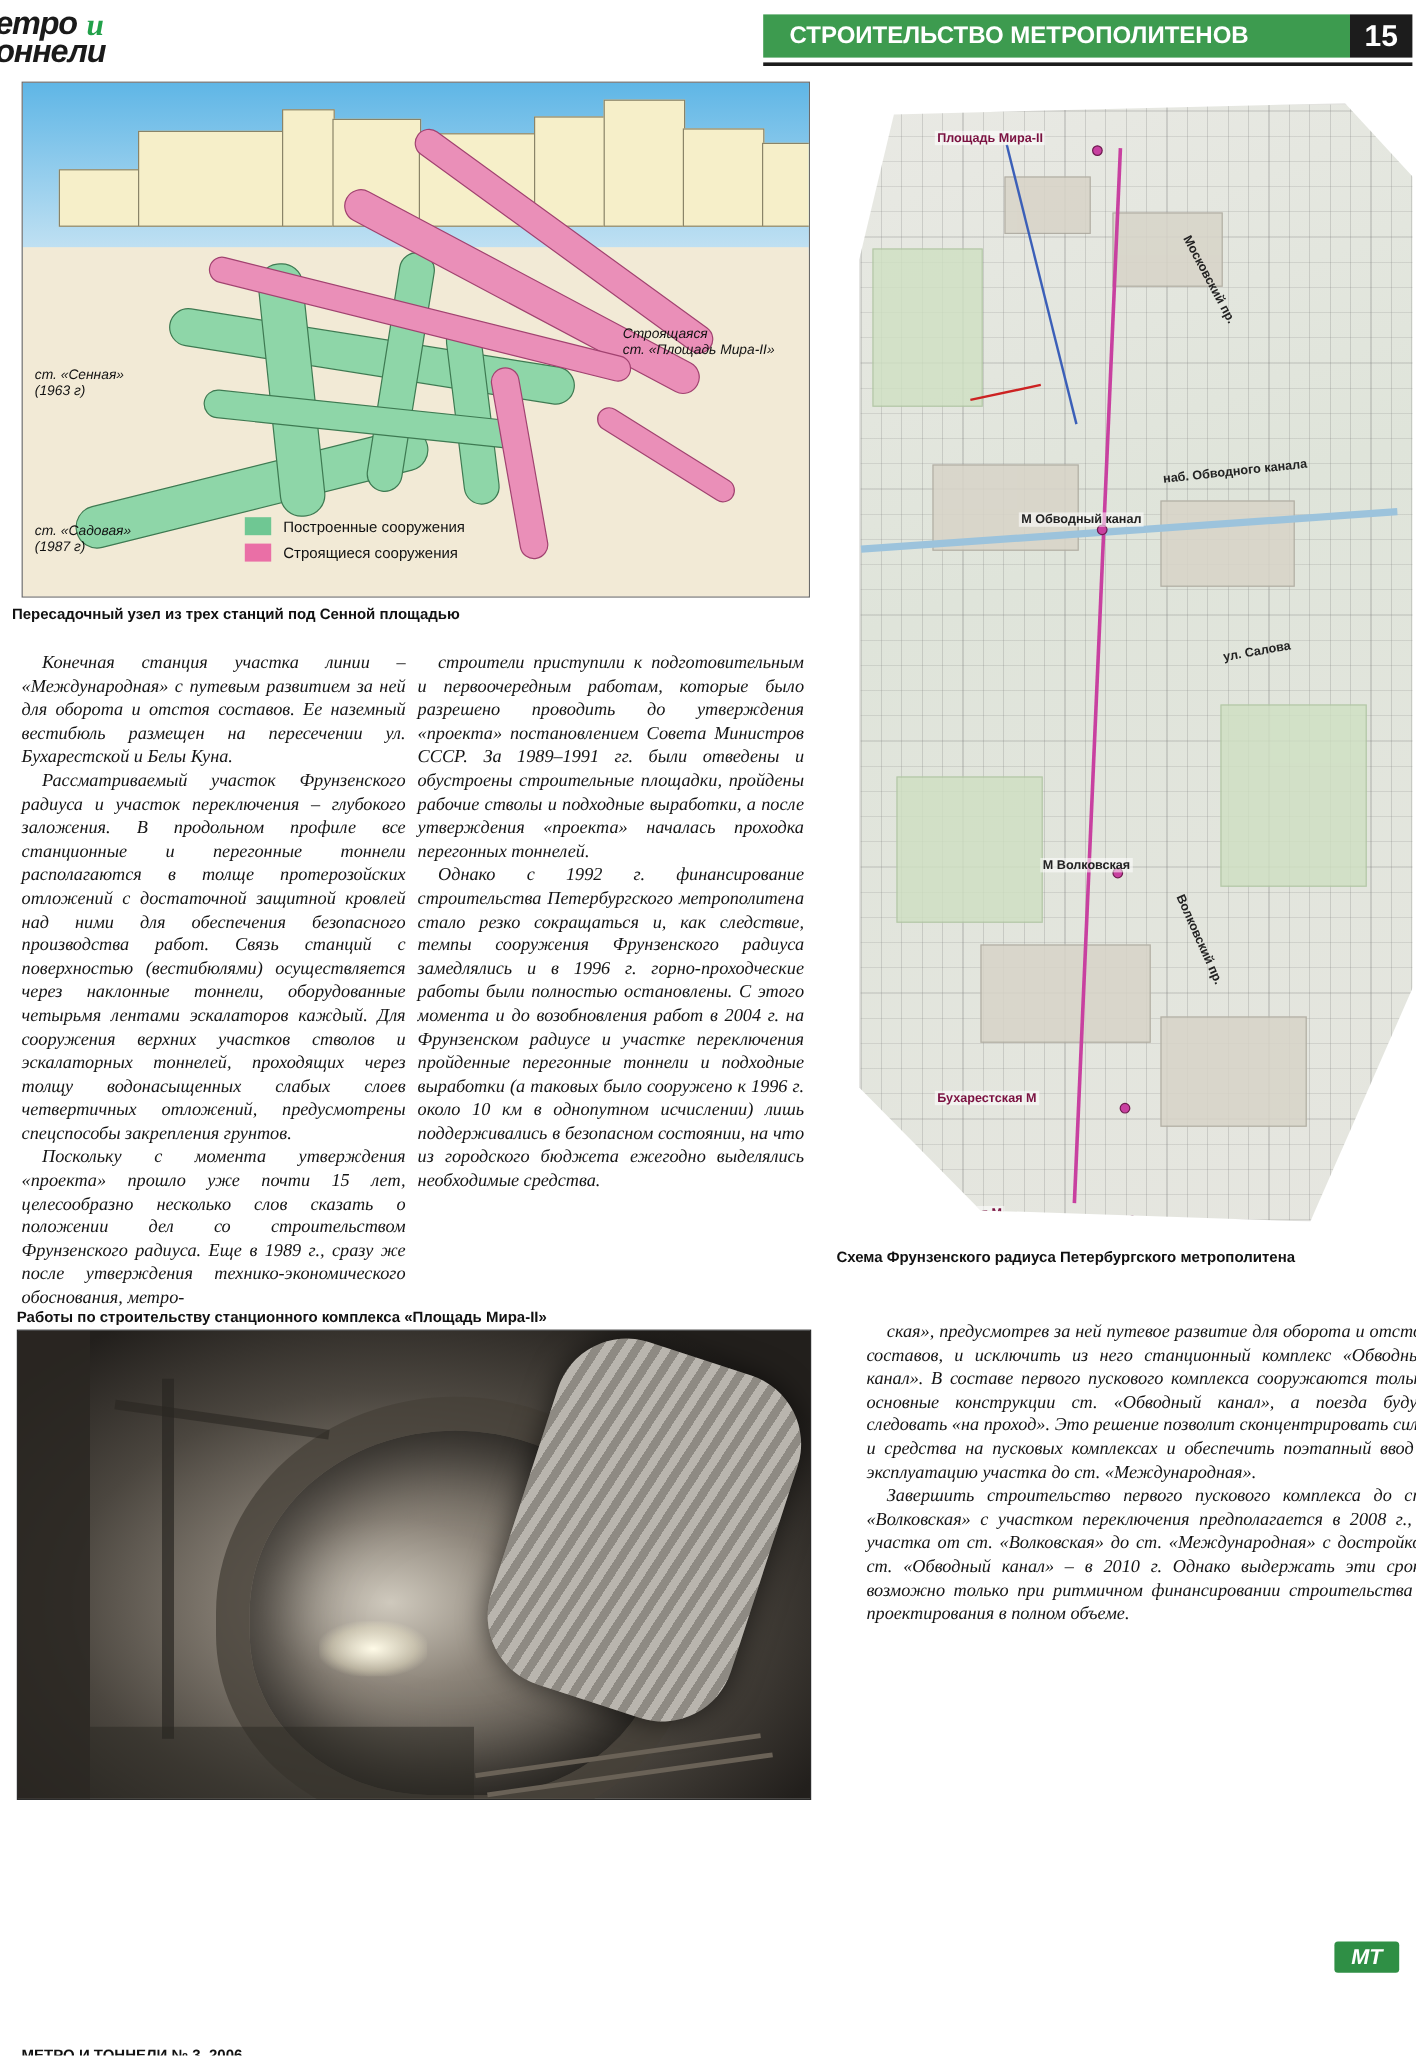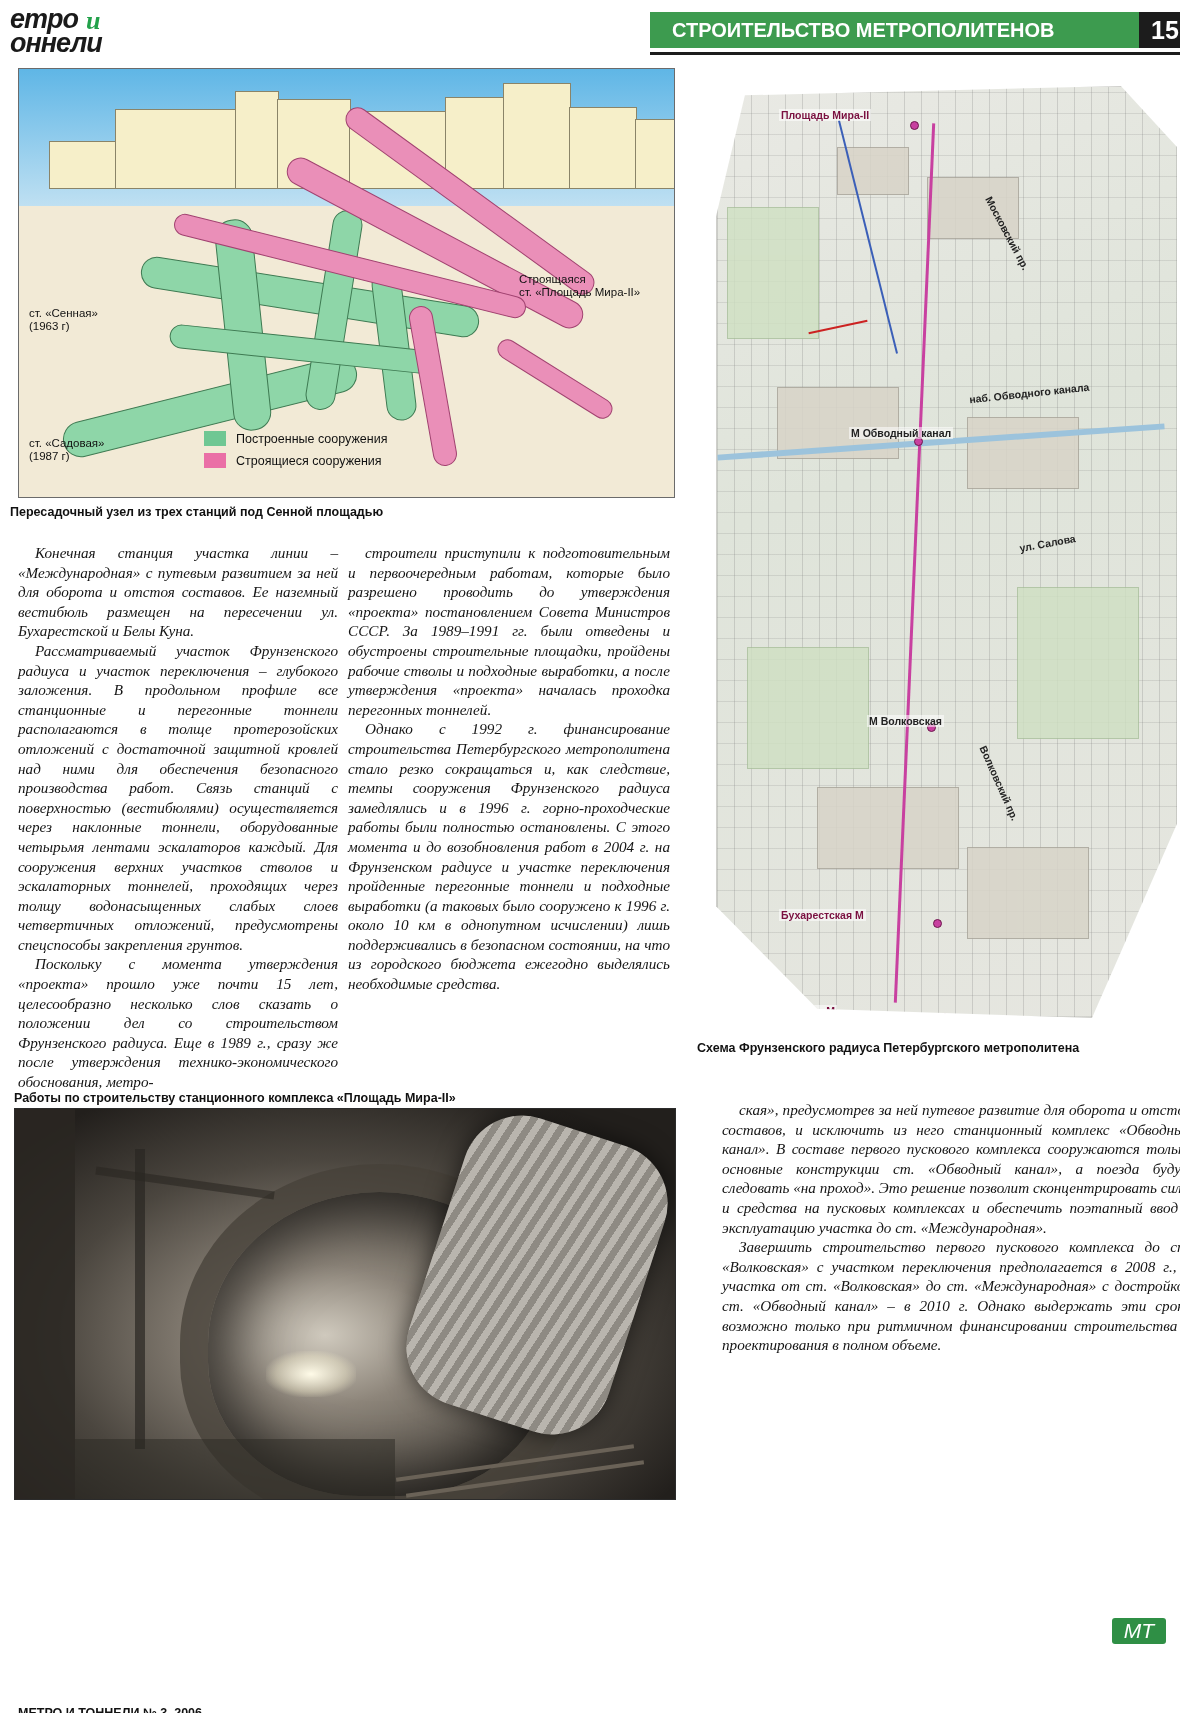--- a/index.html
+++ b/index.html
@@ -7,21 +7,21 @@
     width:1185px; height:1713px;
     background:#ffffff;
     font-family:"Liberation Serif", serif;
     color:#000;
     position:relative;
     overflow:hidden;
   }
   .page { position:relative; width:1185px; height:1713px; }
 
   
-  .header { position:absolute; left:14px; top:0; width:1028px; height:62px; }
+  .header { position:absolute; left:0; top:0; width:1028px; height:62px; }
   .logo { position:absolute; left:10px; top:4px; width:120px; height:52px; }
   .logo-text1, .logo-text2 {
     font-family:"Liberation Sans", sans-serif;
     font-weight:bold; font-style:italic;
     font-size:27px; letter-spacing:-1px; color:#1a1a1a;
     position:absolute; left:-14px;
   }
   .logo-text1 { top:0px; }
   .logo-text2 { top:24px; }
   .logo-i {
@@ -56,21 +56,21 @@
   .sky { position:absolute; left:0; top:0; width:100%; height:32%; background:linear-gradient(#5fb6e6,#bfe0f2);}
   .ground { position:absolute; left:0; top:32%; width:100%; height:68%; background:#f2ead6;}
   
   .bldgs { position:absolute; left:0; top:6px; width:100%; height:120px;}
   .bldg { position:absolute; background:#f6efc9; border:1px solid #8a8468; }
   .fig1 .tun { position:absolute; border-radius:18px; }
   .green { background:#8ed6a8; border:1px solid #3e7a52;}
   .pink  { background:#ea8fb8; border:1px solid #a14270;}
   .label-small {
     position:absolute; font-family:"Liberation Sans", sans-serif;
-    font-size:11.5px; color:#111; line-height:13px;
+    font-size:11.5px; color:#111; line-height:13px;font-style:italic;
   }
   .legend { position:absolute; left:185px; top:362px; }
   .legend-row { display:flex; align-items:center; margin-bottom:7px;}
   .legend-sw { width:22px; height:15px; margin-right:10px; }
   .legend-sw.g { background:#6fc793; }
   .legend-sw.p { background:#ea6fa6; }
   .legend-label { font-family:"Liberation Sans", sans-serif; font-size:12.5px; color:#111;}
 
   .cap {
     position:absolute;
@@ -161,22 +161,22 @@
     position:absolute; left:18px; top:1706px;
     font-family:"Liberation Sans", sans-serif;
     font-weight:bold; font-size:12.5px; color:#111;
   }
   .mt-mark {
     position:absolute; left:1112px; top:1618px; width:54px; height:26px;
     background:#2f8f45; border-radius:3px;
   }
   .mt-mark span {
     display:block; text-align:center; line-height:26px;
-    font-family:"Liberation Sans", sans-serif; font-weight:normal;
-    font-size:21px; color:#fff; font-style:italic;
+    font-family:"Liberation Sans", sans-serif; font-weight:bold;
+    font-size:18px; color:#fff; font-style:italic;
   }
   .edge-right { position:absolute; left:1180px; top:0; width:5px; height:1713px; background:#ffffff;}
 </style>
 </head>
 <body>
 
 <div class="page">
 
   <div class="header">
     <div class="logo">

